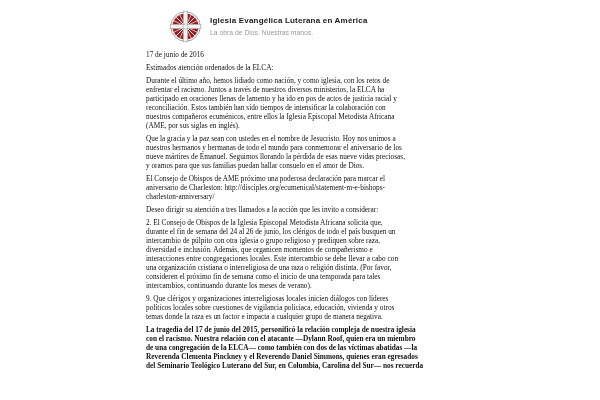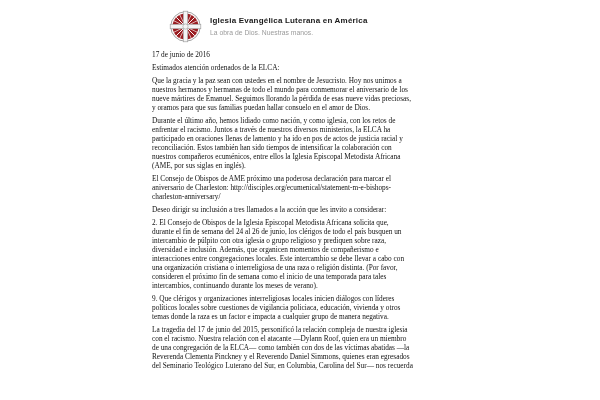--- a/index.html
+++ b/index.html
@@ -23,25 +23,25 @@
     font-weight:bold;font-size:8px;line-height:10px;
     color:#1a1a1a;letter-spacing:.2px;white-space:pre;
   }
   .org-tagline{
     font-family:"Liberation Sans", sans-serif;
     font-size:6.8px;line-height:8px;margin-top:3px;
     color:#9b9b9b;white-space:pre;
   }
   
   .body{
-    position:absolute;left:152px;top:50px;width:330px;
+    position:absolute;left:146px;top:50px;width:330px;
     font-size:7.3px;line-height:9px;
   }
   .para{white-space:pre;margin:0 0 4px 0;}
-  .para:last-child{margin-bottom:1px;}
+  .para:last-child{margin-bottom:1px;font-weight:bold;}
 </style>
 </head>
 <body>
 
 <div class="page">
 
   <div class="letterhead">
     <svg class="logo" viewBox="0 0 34 34" aria-hidden="true">
       <circle cx="17" cy="17" r="15.2" fill="#ffffff" stroke="#949494" stroke-width="0.9"></circle>
 
@@ -75,34 +75,34 @@
     </svg>
     <div class="head-text">
       <div class="org-name">Iglesia Evangélica Luterana en América</div>
       <div class="org-tagline">La obra de Dios. Nuestras manos.</div>
     </div>
   </div>
 
   <div class="body">
     <p class="para">17 de junio de 2016</p>
     <p class="para">Estimados atención ordenados de la ELCA:</p>
-    <p class="para">Que la gracia y la paz sean con ustedes en el nombre de Jesucristo. Hoy nos unimos a
-nuestros hermanos y hermanas de todo el mundo para conmemorar el aniversario de los
-nueve mártires de Emanuel. Seguimos llorando la pérdida de esas nueve vidas preciosas,
-y oramos para que sus familias puedan hallar consuelo en el amor de Dios.</p>
     <p class="para">Durante el último año, hemos lidiado como nación, y como iglesia, con los retos de
 enfrentar el racismo. Juntos a través de nuestros diversos ministerios, la ELCA ha
 participado en oraciones llenas de lamento y ha ido en pos de actos de justicia racial y
 reconciliación. Estos también han sido tiempos de intensificar la colaboración con
 nuestros compañeros ecuménicos, entre ellos la Iglesia Episcopal Metodista Africana
 (AME, por sus siglas en inglés).</p>
+    <p class="para">Que la gracia y la paz sean con ustedes en el nombre de Jesucristo. Hoy nos unimos a
+nuestros hermanos y hermanas de todo el mundo para conmemorar el aniversario de los
+nueve mártires de Emanuel. Seguimos llorando la pérdida de esas nueve vidas preciosas,
+y oramos para que sus familias puedan hallar consuelo en el amor de Dios.</p>
     <p class="para">El Consejo de Obispos de AME próximo una poderosa declaración para marcar el
 aniversario de Charleston: http://disciples.org/ecumenical/statement-m-e-bishops-
 charleston-anniversary/</p>
-    <p class="para">Deseo dirigir su inclusión a tres llamados a la acción que les invito a considerar:</p>
+    <p class="para">Deseo dirigir su atención a tres llamados a la acción que les invito a considerar:</p>
     <p class="para">2. El Consejo de Obispos de la Iglesia Episcopal Metodista Africana solicita que,
 durante el fin de semana del 24 al 26 de junio, los clérigos de todo el país busquen un
 intercambio de púlpito con otra iglesia o grupo religioso y prediquen sobre raza,
 diversidad e inclusión. Además, que organicen momentos de compañerismo e
 interacciones entre congregaciones locales. Este intercambio se debe llevar a cabo con
 una organización cristiana o interreligiosa de una raza o religión distinta. (Por favor,
 consideren el próximo fin de semana como el inicio de una temporada para tales
 intercambios, continuando durante los meses de verano).</p>
     <p class="para">9. Que clérigos y organizaciones interreligiosas locales inicien diálogos con líderes
 políticos locales sobre cuestiones de vigilancia policiaca, educación, vivienda y otros

